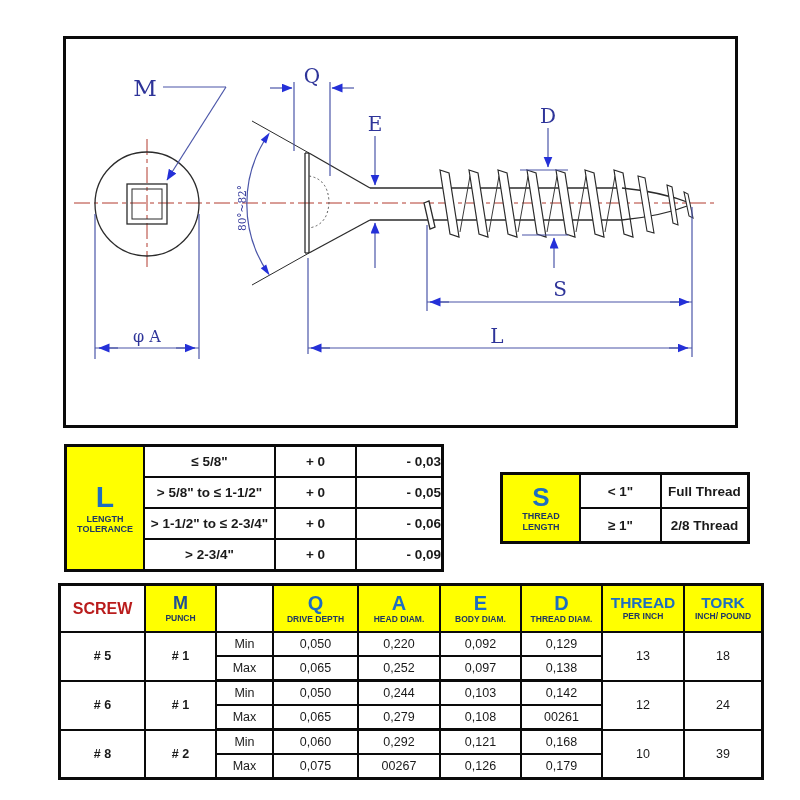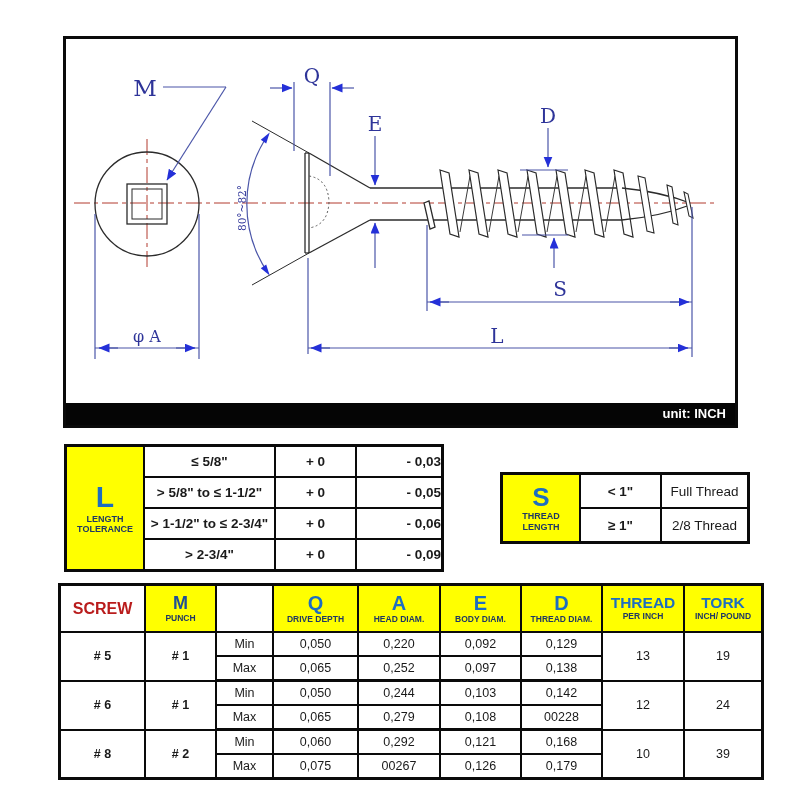--- a/index.html
+++ b/index.html
@@ -26,21 +26,21 @@
   .tol-table .c-plus{width:79px;}
   .tol-table .c-minus{width:84px;text-align:right;}
   .tol-table .big-letter{font-size:30px;}
   .tol-table .sub-label{font-size:9px;margin-top:2px;}
 
   
   .thr-table{position:absolute;left:500px;top:472px;border:3px solid #0a0a0a;}
   .thr-table td{height:32px;font-size:13.5px;font-weight:600;}
   .thr-table .lbl{width:76px;}
   .thr-table .c-cond{width:79px;}
-  .thr-table .c-val{width:85px;font-weight:normal;}
+  .thr-table .c-val{width:85px;font-weight:bold;}
   .thr-table .big-letter{font-size:26px;}
   .thr-table .sub-label{font-size:9px;margin-top:1px;}
 
   
   .spec-table{position:absolute;left:58px;top:583px;border:3px solid #0a0a0a;}
   .spec-table td{font-size:12.5px;}
   .spec-table tr.hdr td{height:45px;}
   .spec-table tr.data td{height:22px;}
   .c-screw{width:83px;font-weight:600;}
   .c-m{width:69px;font-weight:600;}
@@ -168,23 +168,20 @@
 
       <text class="cad-label" x="79" y="57" font-size="23" text-anchor="middle">M</text>
       <text class="cad-label" x="246" y="44" font-size="20" text-anchor="middle">Q</text>
       <text class="cad-label" x="309" y="92" font-size="20" text-anchor="middle">E</text>
       <text class="cad-label" x="482" y="84" font-size="20" text-anchor="middle">D</text>
       <text class="cad-label" x="494" y="257" font-size="20" text-anchor="middle">S</text>
       <text class="cad-label" x="431" y="304" font-size="20" text-anchor="middle">L</text>
       <text class="cad-label" x="81" y="303" font-size="16" text-anchor="middle">φ A</text>
       <text class="cad-label" x="180" y="169" font-size="10.5" text-anchor="middle" transform="rotate(-90 180 169)">80°~82°</text>
     </svg>
-    <div class="unit-bar">
-      <span>unit: INCH</span>
-    </div>
   </div>
 
   <table class="tol-table">
     <tbody>
         <tr>
       <td class="lbl yellow" rowspan="4">
         <div class="big-letter">L</div>
         <div class="sub-label">
           <span>LENGTH</span><br>
           <span>TOLERANCE</span>
@@ -271,21 +268,21 @@
 
     <tr class="data">
       <td class="c-screw" rowspan="2"># 5</td>
       <td class="c-m" rowspan="2"># 1</td>
       <td class="c-mm minmax">Min</td>
       <td>0,050</td>
       <td>0,220</td>
       <td>0,092</td>
       <td>0,129</td>
       <td rowspan="2">13</td>
-      <td rowspan="2">19</td>
+      <td rowspan="2">18</td>
     </tr>
     <tr class="data group-end">
       <td class="c-mm minmax">Max</td>
       <td>0,065</td>
       <td>0,252</td>
       <td>0,097</td>
       <td>0,138</td>
     </tr>
 
     <tr class="data">
@@ -297,21 +294,21 @@
       <td>0,103</td>
       <td>0,142</td>
       <td rowspan="2">12</td>
       <td rowspan="2">24</td>
     </tr>
     <tr class="data group-end">
       <td class="c-mm minmax">Max</td>
       <td>0,065</td>
       <td>0,279</td>
       <td>0,108</td>
-      <td>00228</td>
+      <td>00261</td>
     </tr>
 
     <tr class="data">
       <td class="c-screw" rowspan="2"># 8</td>
       <td class="c-m" rowspan="2"># 2</td>
       <td class="c-mm minmax">Min</td>
       <td>0,060</td>
       <td>0,292</td>
       <td>0,121</td>
       <td>0,168</td>

